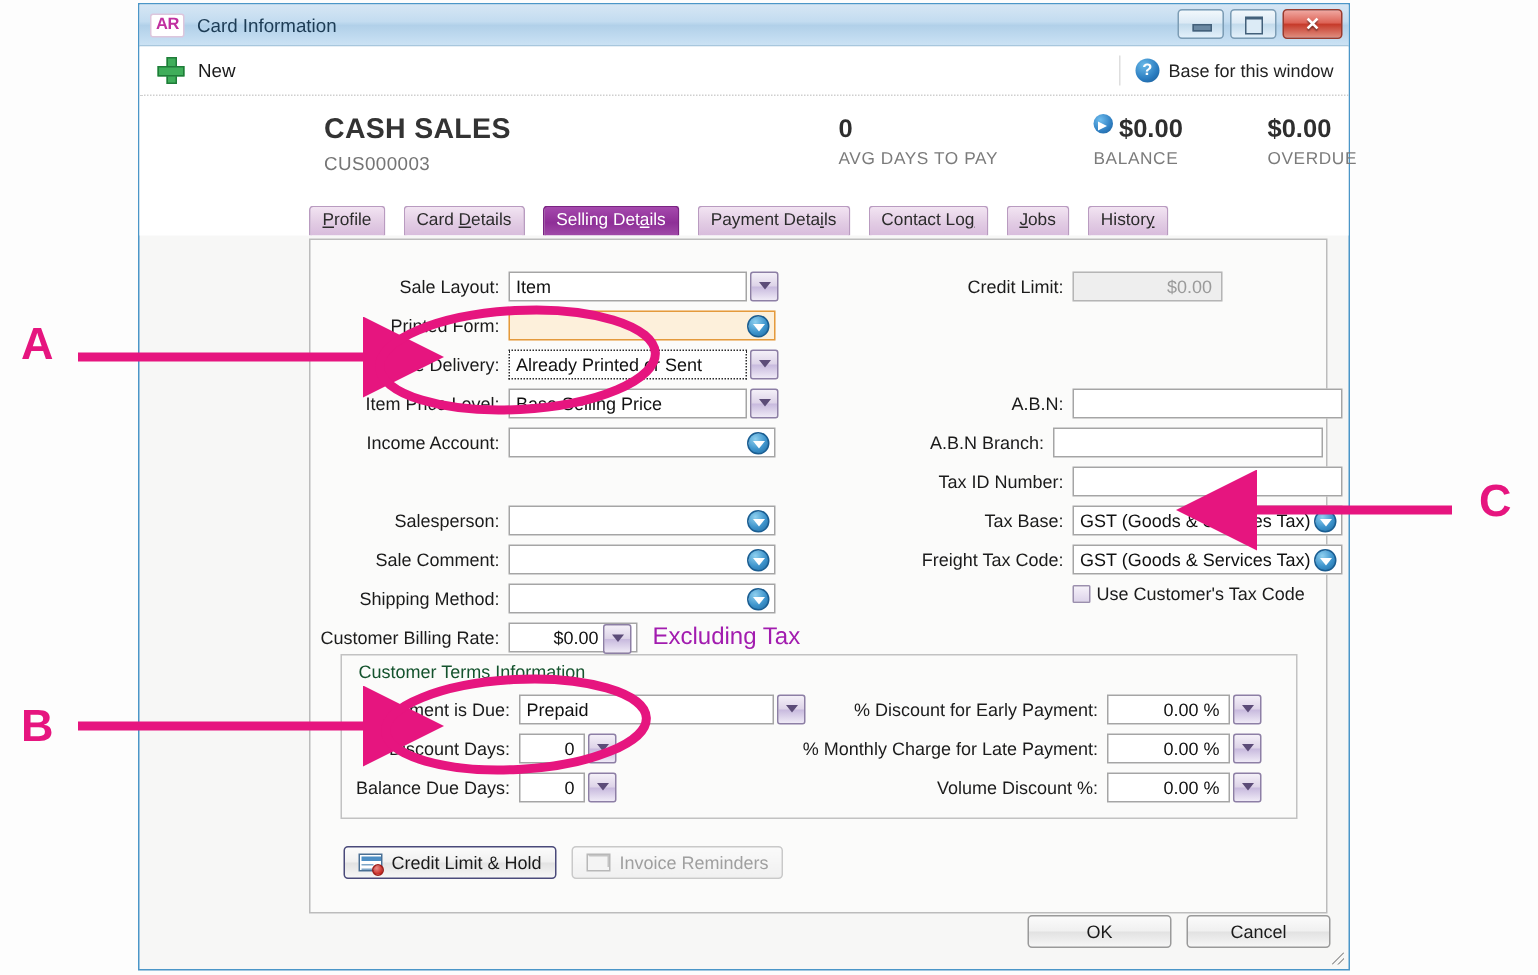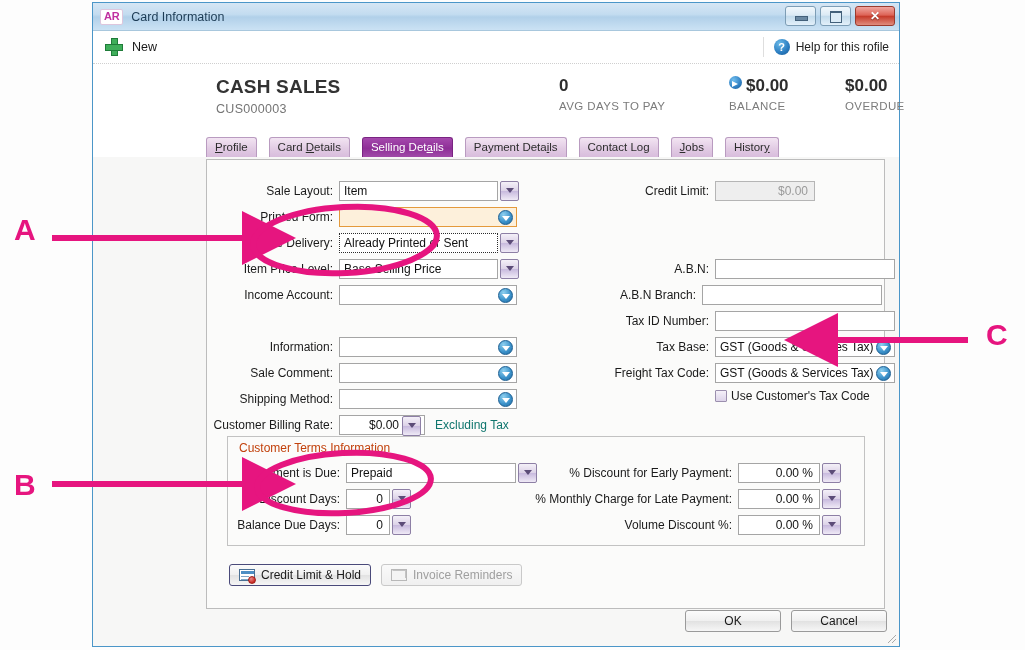--- a/index.html
+++ b/index.html
@@ -232,21 +232,21 @@
   .groupbox {
     position: absolute;
     left: 20px; top: 276px;
     width: 638px; height: 110px;
     border: 1px solid #c2c2c2;
     background: #fbfbfa;
     box-sizing: border-box;
   }
   .gb-title {
     position: absolute; left: 8px; top: 4px;
-    font-size: 12px; color: #c2410c;
+    font-size: 12px; color: #14532d;
     background: #fbfbfa; padding: 0 3px;
   }
 
   
   .btn {
     box-sizing: border-box;
     height: 22px;
     border: 1px solid #9a9a9a;
     border-radius: 3px;
     background: linear-gradient(to bottom, #fbfbfb 0%, #f0f0f0 48%, #e2e2e2 52%, #f6f6f6 100%);
@@ -323,21 +323,21 @@
       </div>
     </div>
 
     <div class="toolbar">
       <div class="tb-new">
         <span class="plus-icon"></span>
         <span class="tb-label">New</span>
       </div>
       <div class="tb-help">
         <span class="help-icon">?</span>
-        <span class="help-text">Help for this rofile</span>
+        <span class="help-text">Base for this window</span>
       </div>
     </div>
 
     <div class="header-strip">
       <div class="hdr-name">
         <div class="hdr-title">CASH SALES</div>
         <div class="hdr-sub">CUS000003</div>
       </div>
 
       <div class="hdr-stat stat-avg">
@@ -422,21 +422,21 @@
               </div>
             </div>
           </div>
           <div class="frow" style="left: 0px; top: 255px;">
             <div class="flabel" style="width: 126px;">Customer Billing Rate:</div>
             <div class="fctl" style="display: flex; align-items: center;">
               <div class="tbox" style="width: 86px;">
                 <span class="val right">$0.00</span>
                 <span class="combo-btn inner"></span>
               </div>
-              <span style="font-size: 12px; color: #0f766e; margin-left: 10px; white-space: nowrap;">Excluding Tax</span>
+              <span style="font-size: 16px; color: #a21caf; margin-left: 10px; white-space: nowrap;">Excluding Tax</span>
             </div>
           </div>
           <div class="frow" style="left: 0px; top: 229px;">
             <div class="flabel" style="width: 126px;">Shipping Method:</div>
             <div class="fctl" style="display: flex; align-items: center;">
               <div class="tbox" style="width: 178px;">
                 <span class="val"></span>
                 <span class="circ-btn"></span>
               </div>
             </div>
@@ -444,21 +444,21 @@
           <div class="frow" style="left: 0px; top: 203px;">
             <div class="flabel" style="width: 126px;">Sale Comment:</div>
             <div class="fctl" style="display: flex; align-items: center;">
               <div class="tbox" style="width: 178px;">
                 <span class="val"></span>
                 <span class="circ-btn"></span>
               </div>
             </div>
           </div>
           <div class="frow" style="left: 0px; top: 177px;">
-            <div class="flabel" style="width: 126px;">Information:</div>
+            <div class="flabel" style="width: 126px;">Salesperson:</div>
             <div class="fctl" style="display: flex; align-items: center;">
               <div class="tbox" style="width: 178px;">
                 <span class="val"></span>
                 <span class="circ-btn"></span>
               </div>
             </div>
           </div>
           <div class="frow" style="left: 0px; top: 125px;">
             <div class="flabel" style="width: 126px;">Income Account:</div>
             <div class="fctl" style="display: flex; align-items: center;">

